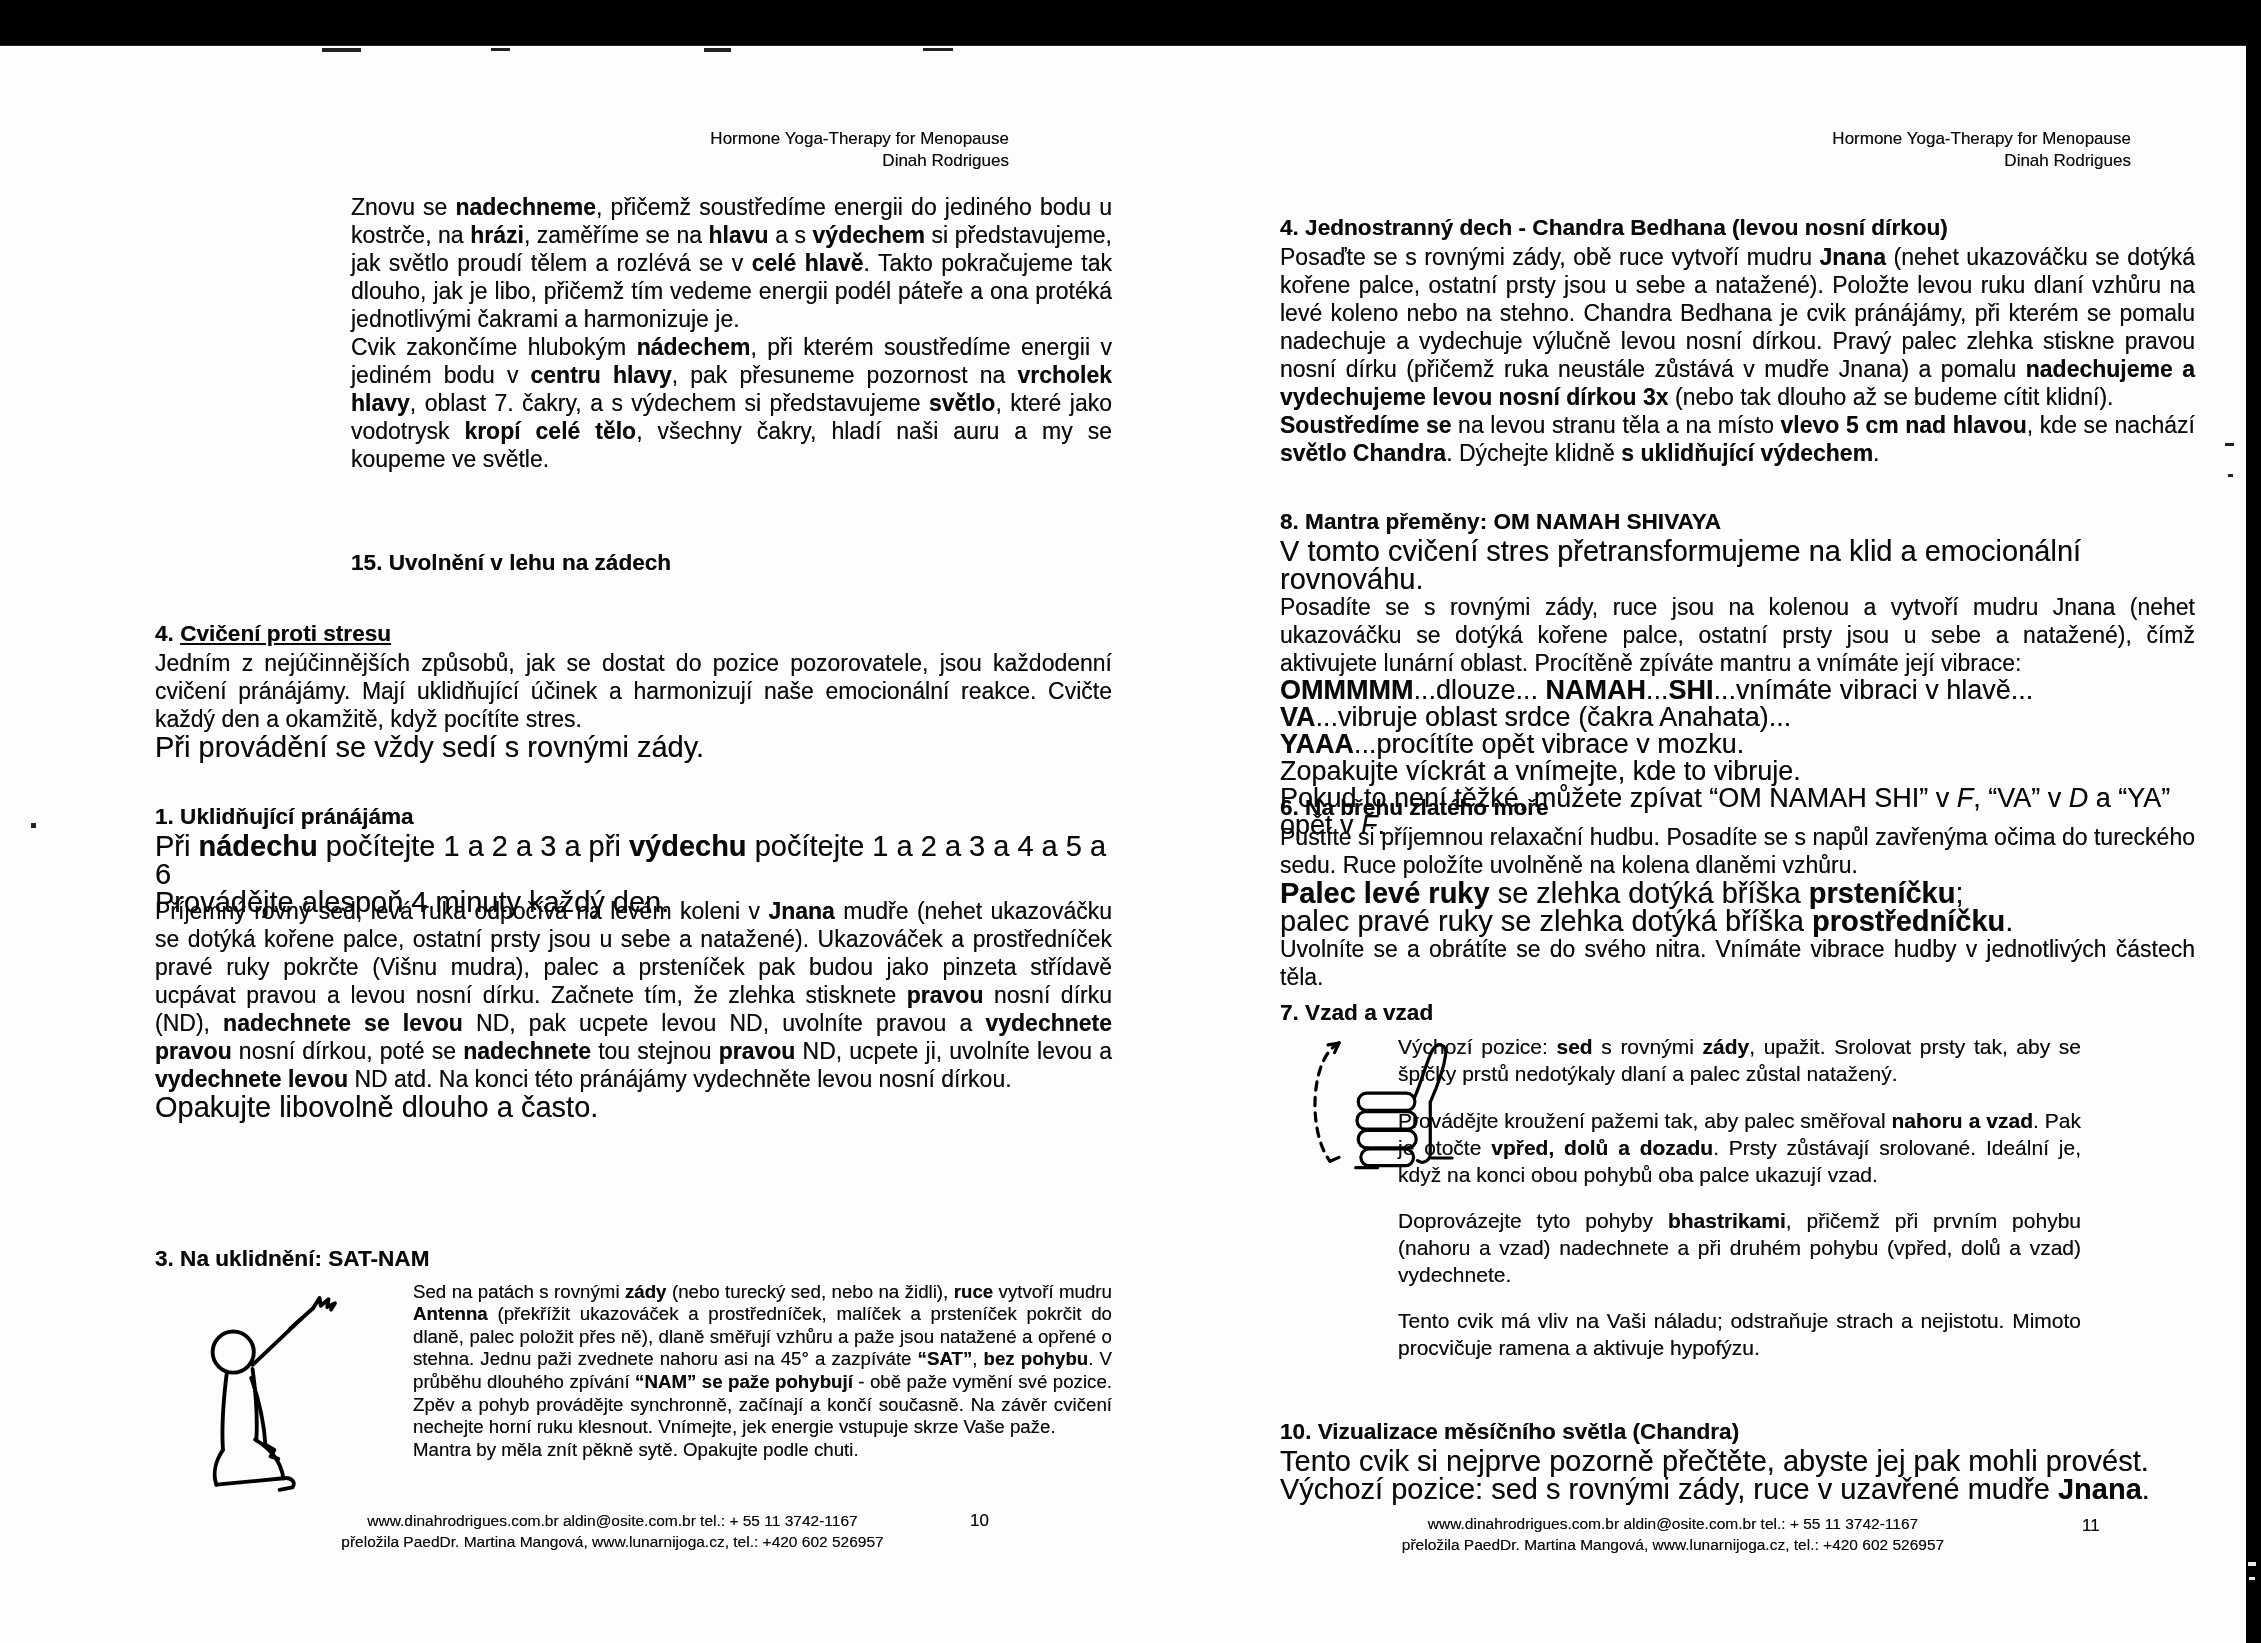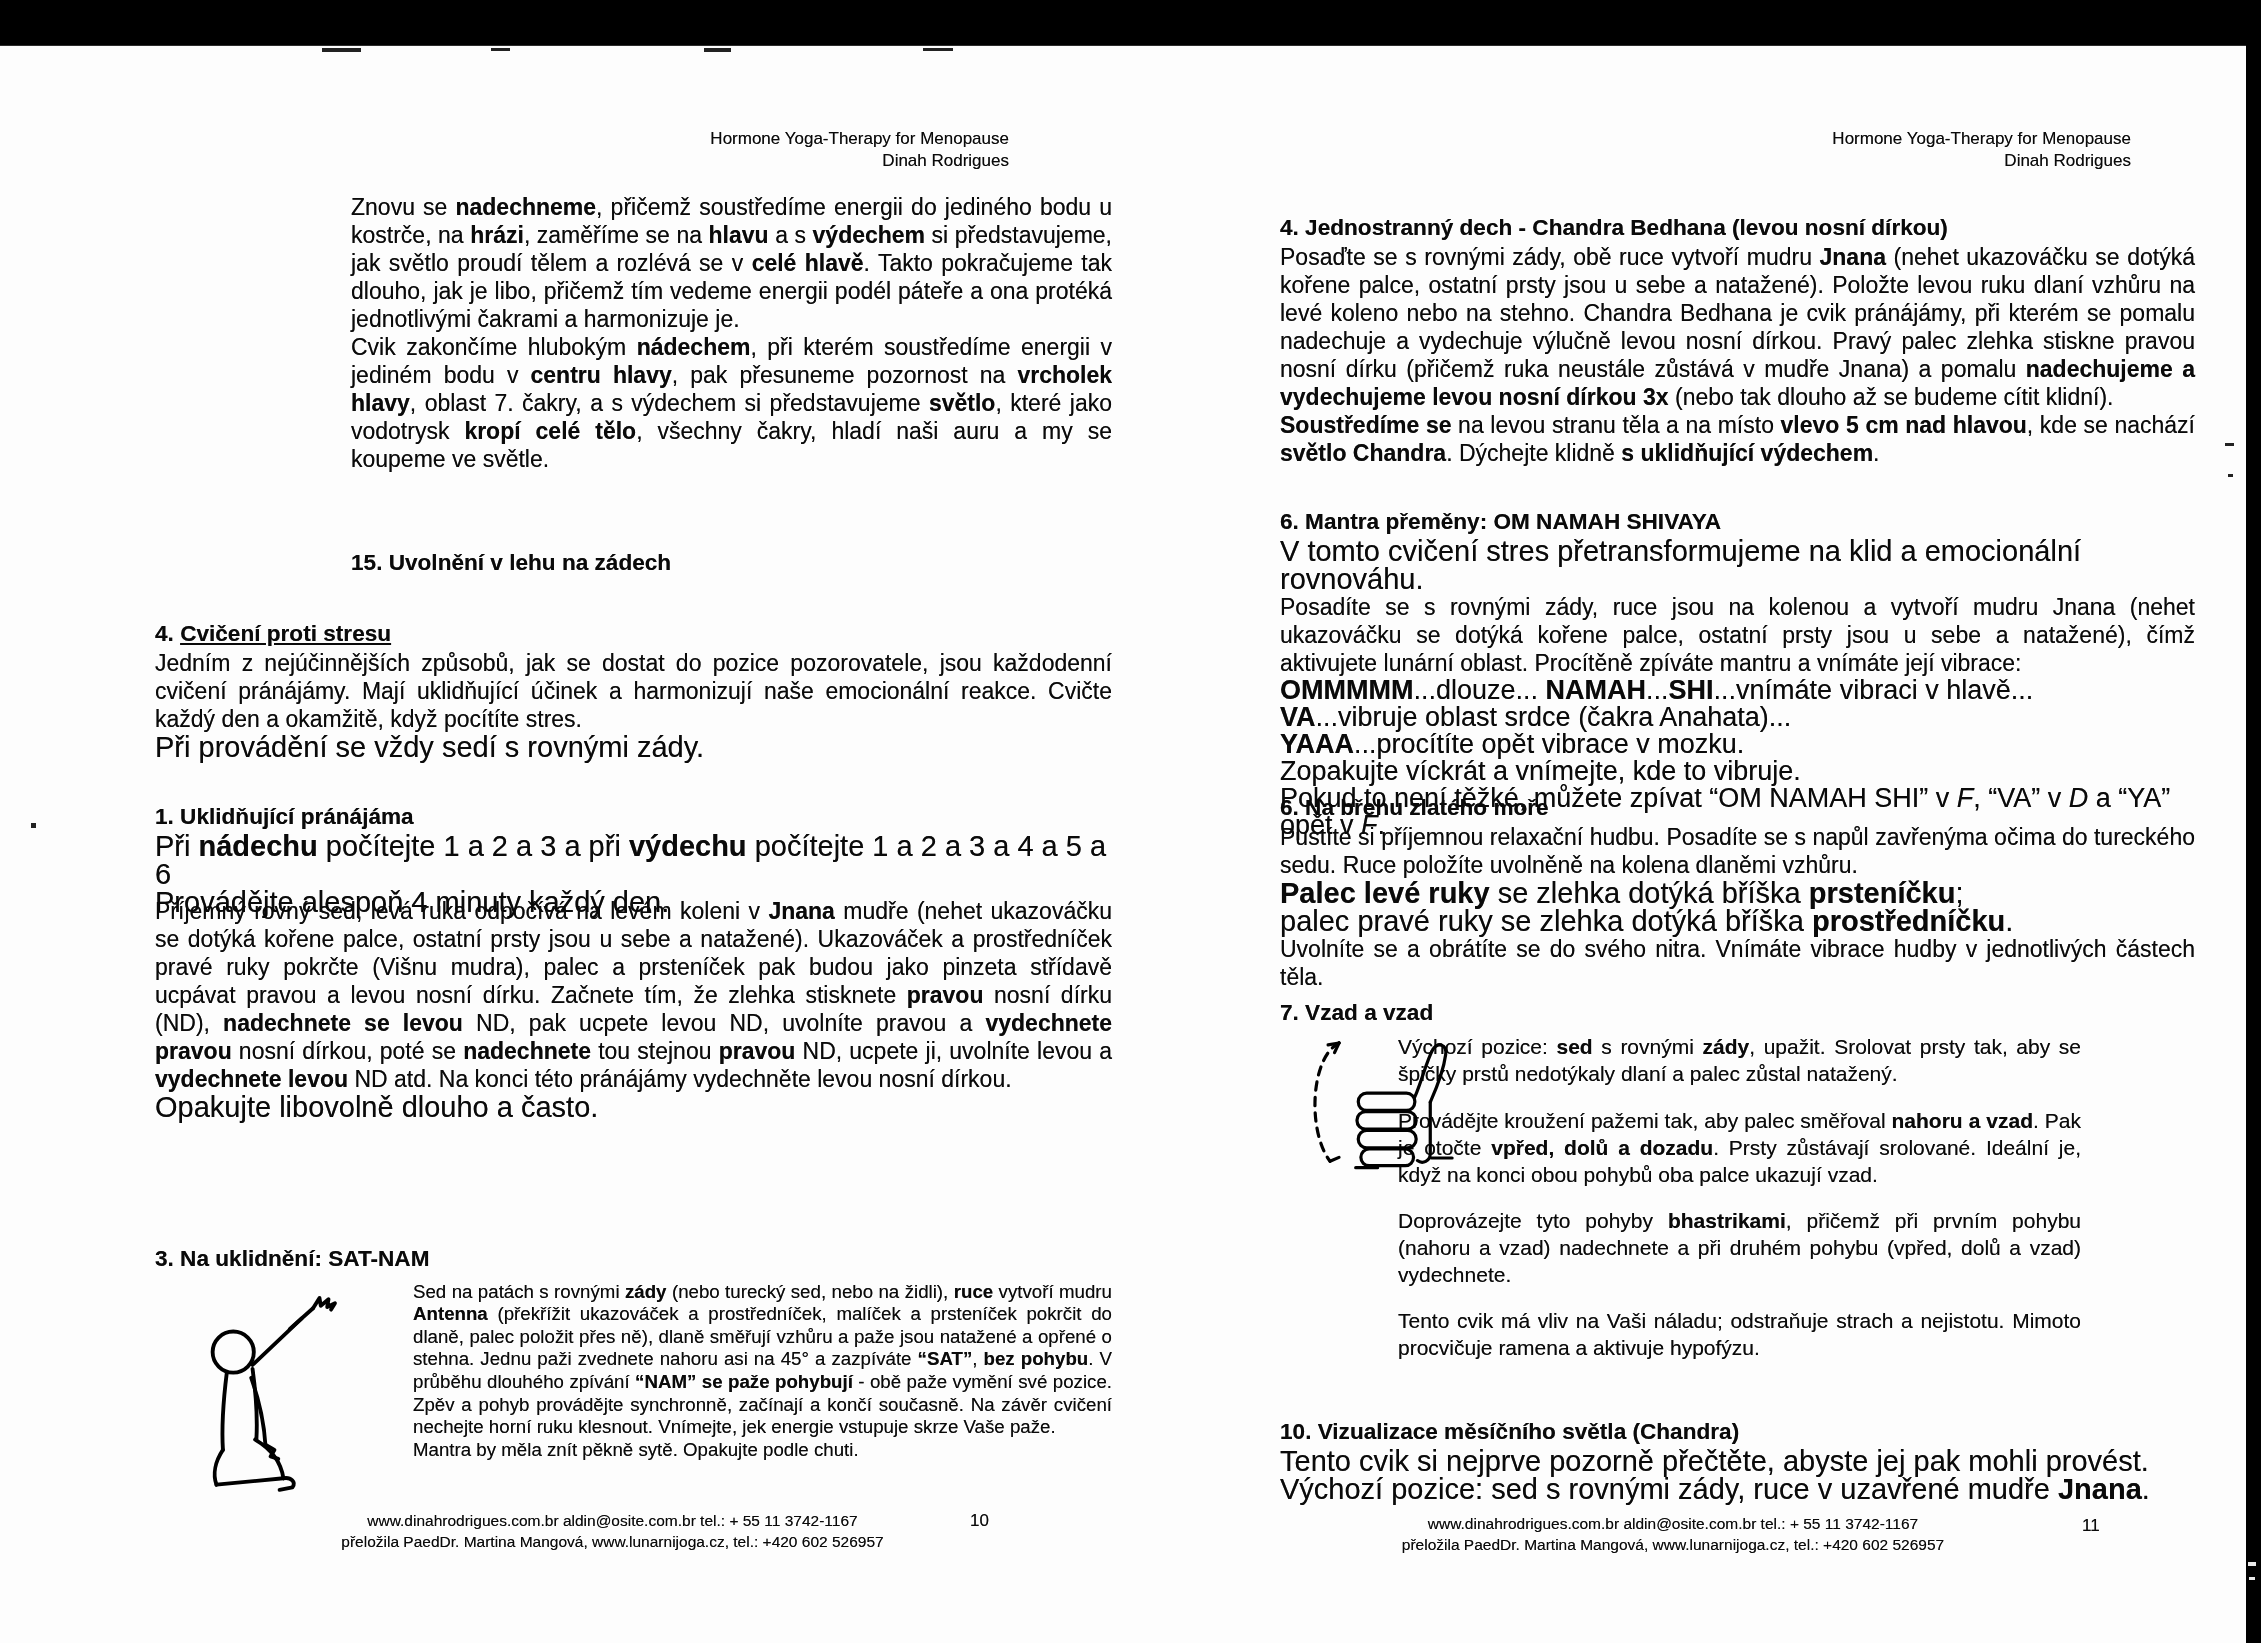--- a/index.html
+++ b/index.html
@@ -113,21 +113,21 @@
     <div>Dinah Rodrigues</div>
   </div>
 
   <div class="abs" style="left:1280px;top:214px;width:915px;">
     <div class="heading txt">4. Jednostranný dech - Chandra Bedhana (levou nosní dírkou)</div>
     <div class="body-text txt">Posaďte se s rovnými zády, obě ruce vytvoří mudru <b>Jnana</b> (nehet ukazováčku se dotýká kořene palce, ostatní prsty jsou u sebe a natažené). Položte levou ruku dlaní vzhůru na levé koleno nebo na stehno. Chandra Bedhana je cvik pránájámy, při kterém se pomalu nadechuje a vydechuje výlučně levou nosní dírkou. Pravý palec zlehka stiskne pravou nosní dírku (přičemž ruka neustále zůstává v mudře Jnana) a pomalu <b>nadechujeme a vydechujeme levou nosní dírkou 3x</b> (nebo tak dlouho až se budeme cítit klidní).</div>
     <div class="body-text txt"><b>Soustředíme se</b> na levou stranu těla a na místo <b>vlevo 5 cm nad hlavou</b>, kde se nachází <b>světlo Chandra</b>. Dýchejte klidně <b>s uklidňující výdechem</b>.</div>
   </div>
 
   <div class="abs" style="left:1280px;top:508px;width:915px;">
-    <div class="heading txt">6. Mantra přeměny: OM NAMAH SHIVAYA</div>
+    <div class="heading txt">8. Mantra přeměny: OM NAMAH SHIVAYA</div>
     <div class="line txt">V tomto cvičení stres přetransformujeme na klid a emocionální rovnováhu.</div>
     <div class="body-text txt">Posadíte se s rovnými zády, ruce jsou na kolenou a vytvoří mudru Jnana (nehet ukazováčku se dotýká kořene palce, ostatní prsty jsou u sebe a natažené), čímž aktivujete lunární oblast. Procítěně zpíváte mantru a vnímáte její vibrace:</div>
     <div class="line mantra txt"><b>OMMMMM</b>...dlouze... <b>NAMAH</b>...<b>SHI</b>...vnímáte vibraci v hlavě...</div>
     <div class="line mantra txt"><b>VA</b>...vibruje oblast srdce (čakra Anahata)...</div>
     <div class="line mantra txt"><b>YAAA</b>...procítíte opět vibrace v mozku.</div>
     <div class="line mantra txt">Zopakujte víckrát a vnímejte, kde to vibruje.</div>
     <div class="line mantra txt">Pokud to není těžké, můžete zpívat “OM NAMAH SHI” v <i>F</i>, “VA” v <i>D</i> a “YA” opět v <i>F</i>.</div>
   </div>
 
   <div class="abs" style="left:1280px;top:794px;width:915px;">

